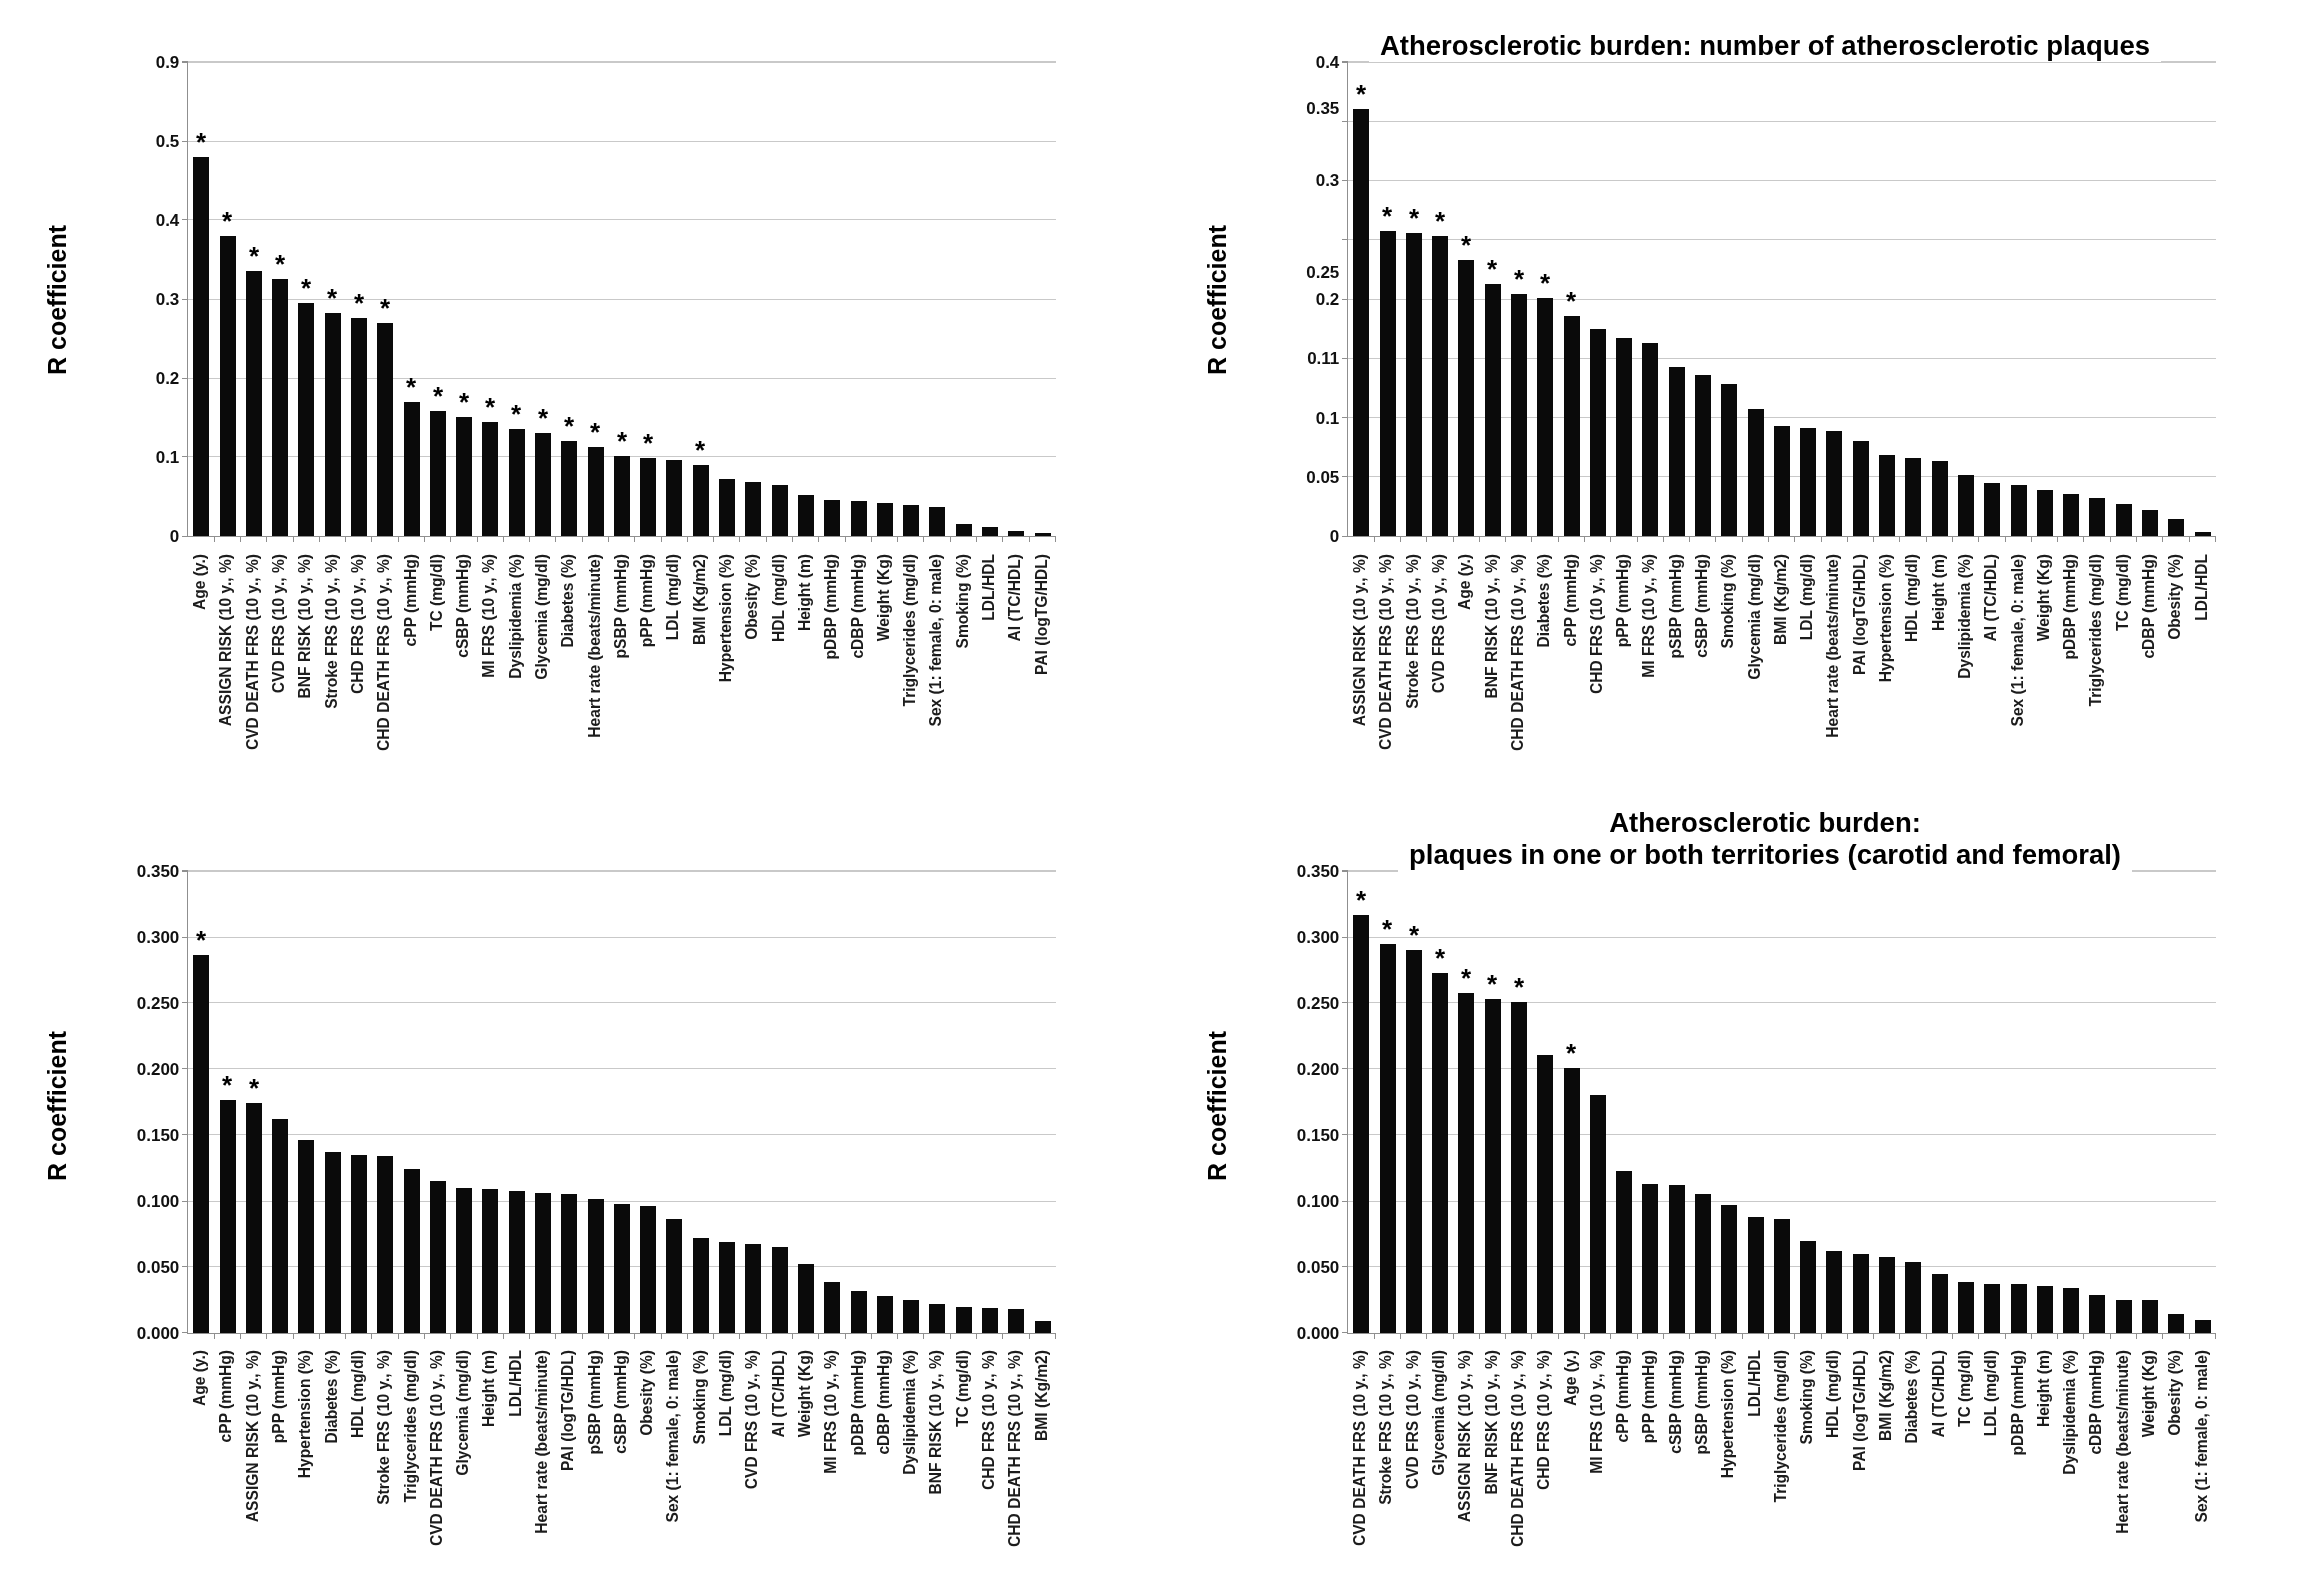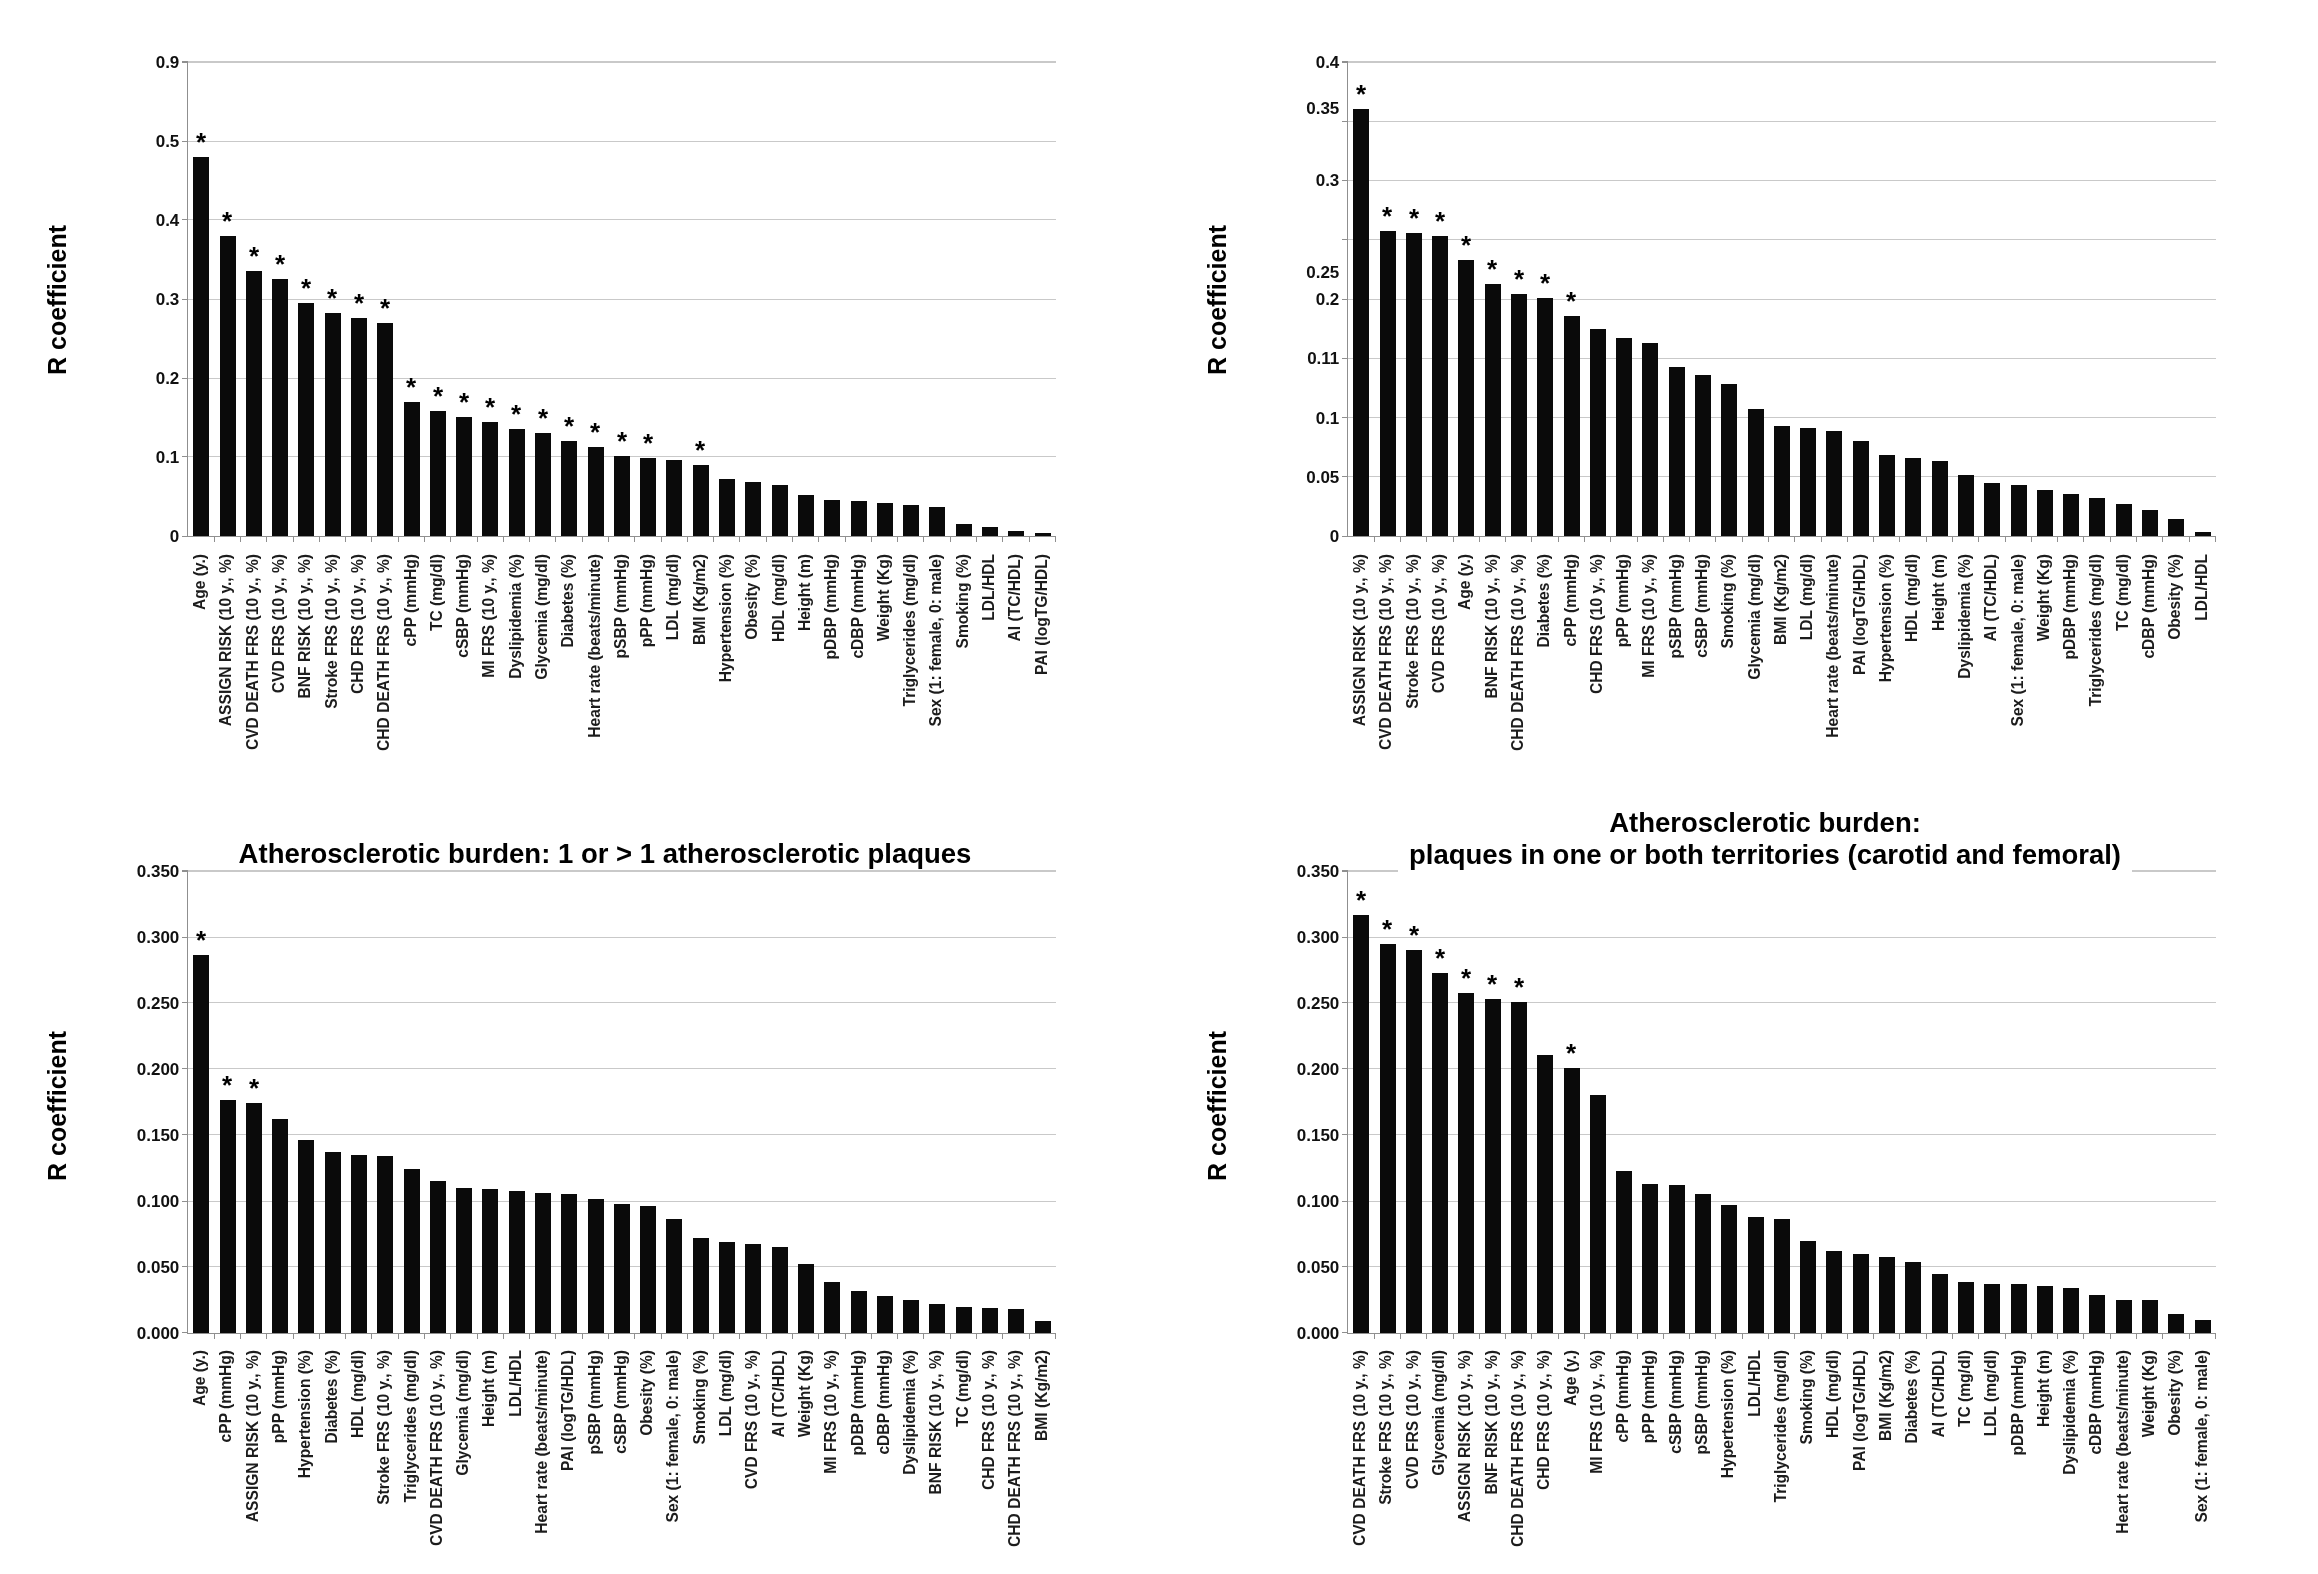--- a/index.html
+++ b/index.html
@@ -242,20 +242,21 @@
       <div class="xcell">
         <span>AI (TC/HDL)</span>
       </div>
       <div class="xcell">
         <span>PAI (logTG/HDL)</span>
       </div>
     </div>
 </div>
 
 <div class="cell top" id="cell1">
+  <div class="title"><span class="tbg">Atherosclerotic burden: number of atherosclerotic plaques</span></div>
   <div class="ylab">R coefficient</div>
   <div class="plot">
       <div class="grid" style="top: -0.6px;"></div>
       <div class="ytm" style="top: -0.6px;"></div>
       <div class="ytick" style="top: -8px;">0.4</div>
       <div class="grid" style="top: 59px;"></div>
       <div class="ytm" style="top: 59px;"></div>
       <div class="ytick" style="top: 38px;">0.35</div>
       <div class="grid" style="top: 118px;"></div>
       <div class="ytm" style="top: 118px;"></div>
@@ -450,21 +451,20 @@
       <div class="xcell">
         <span>Obesity (%)</span>
       </div>
       <div class="xcell">
         <span>LDL/HDL</span>
       </div>
     </div>
 </div>
 
 <div class="cell bot" id="cell2">
-  <div class="title"><span class="tbg">Atherosclerotic burden: 1 or &gt; 1 atherosclerotic plaques</span></div>
   <div class="ylab">R coefficient</div>
   <div class="plot">
       <div class="grid" style="top: -0.6px;"></div>
       <div class="ytm" style="top: -0.6px;"></div>
       <div class="ytick" style="top: -8px;">0.350</div>
       <div class="grid" style="top: 66px;"></div>
       <div class="ytm" style="top: 66px;"></div>
       <div class="ytick" style="top: 58px;">0.300</div>
       <div class="grid" style="top: 131px;"></div>
       <div class="ytm" style="top: 131px;"></div>

